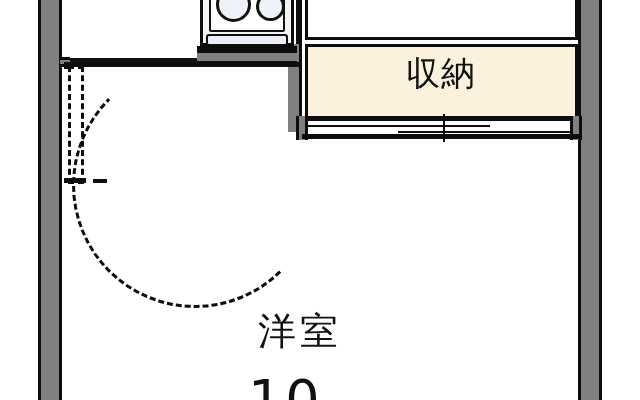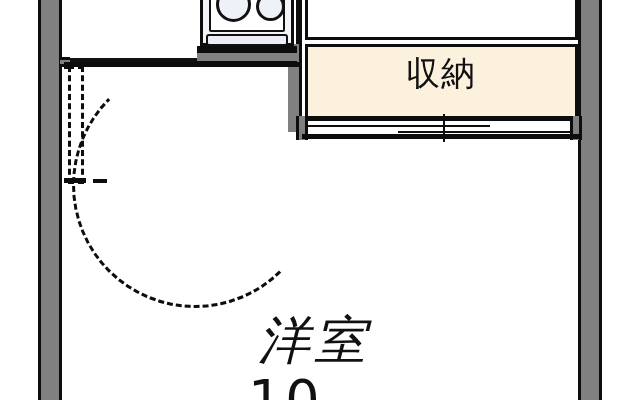--- a/index.html
+++ b/index.html
@@ -82,24 +82,23 @@
     color: #111111;
     font-family: "DejaVu Sans", "Liberation Sans", sans-serif;
     white-space: nowrap;
     letter-spacing: 1px;
   }
   .label-closet {
     font-size: 34px;
     font-weight: 400;
   }
   .label-room {
-    font-size: 52px;
+    font-size: 38px;
     font-weight: 400;
     letter-spacing: 4px;
-    font-style: italic;
   }
   .label-area {
     font-size: 54px;
     font-weight: 400;
     letter-spacing: 3px;
   }
 
   
   .stove-outer {
     position: absolute;

